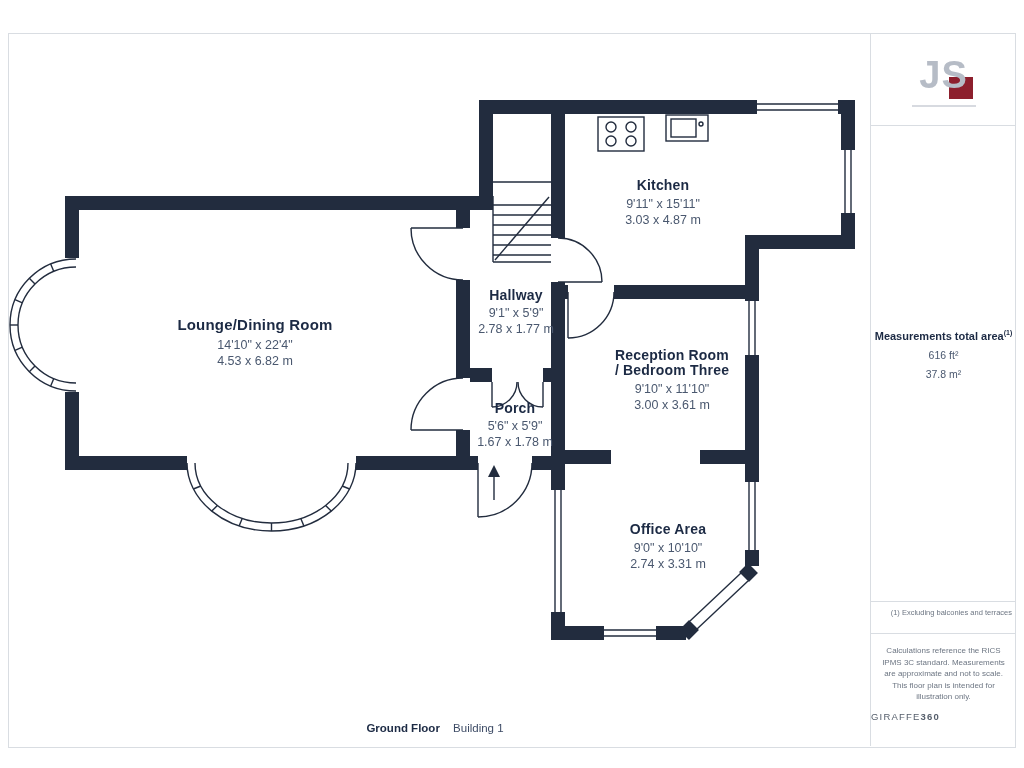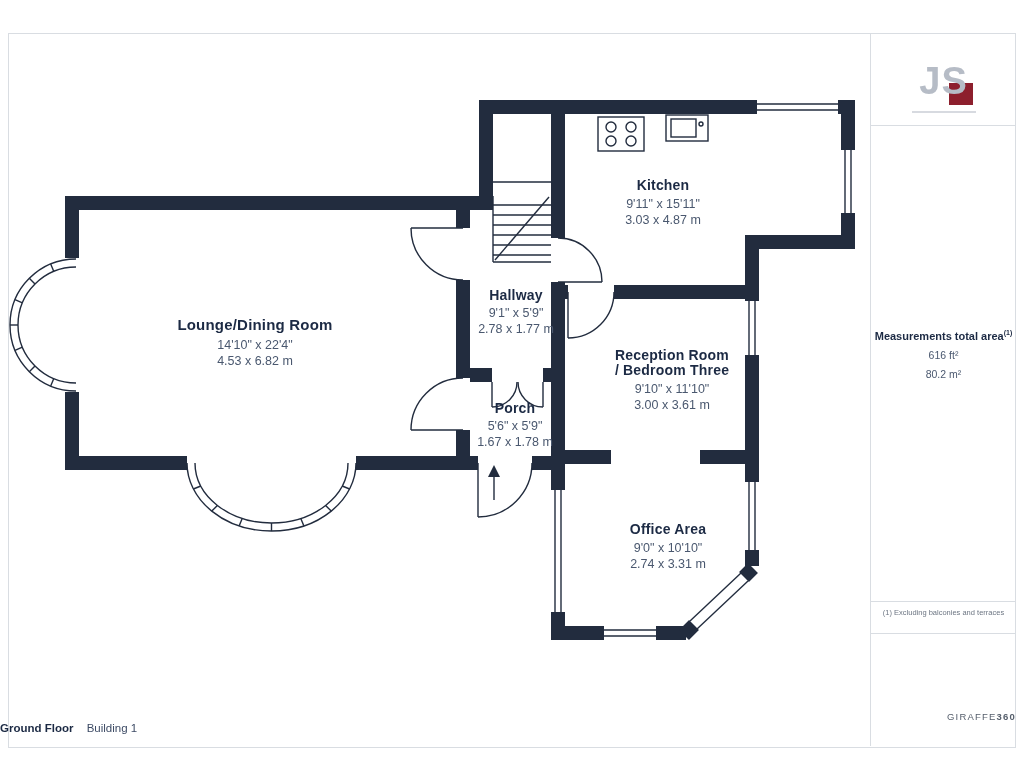--- a/index.html
+++ b/index.html
@@ -16,39 +16,39 @@
   .thin{stroke:var(--wall);stroke-width:1.4;fill:none;}
   .thin-fill{stroke:var(--wall);stroke-width:1.4;fill:#ffffff;}
   .stub{stroke:var(--wall);stroke-width:14;fill:none;}
   text{font-family:"Liberation Sans",sans-serif;}
   .room-name{font-size:14px;font-weight:700;fill:var(--room-label);text-anchor:middle;letter-spacing:.2px;}
   .room-name.lg{font-size:15px;}
   .room-dim{font-size:12.5px;fill:var(--dim);text-anchor:middle;}
   
   .sidebar{position:absolute;left:870px;top:33px;width:146px;height:713px;
            border-left:1px solid var(--border);box-sizing:border-box;}
-  .logo{position:relative;width:64px;height:62px;margin:20px auto 0;}
+  .logo{position:relative;width:64px;height:62px;margin:14px auto 0;}
   .logo-red{position:absolute;right:3px;bottom:10px;width:24px;height:22px;background:var(--logo-red);}
   .logo-text{position:absolute;left:0;top:0;right:0;bottom:6px;display:flex;align-items:center;justify-content:center;
              font-size:38px;font-weight:700;color:var(--logo-gray);letter-spacing:1px;}
   .logo-underline{position:absolute;left:0;right:0;bottom:2px;height:2px;background:var(--logo-gray);opacity:.55;}
   .sidebar-divider{position:absolute;left:0;right:0;height:1px;background:var(--border);}
   .area-block{position:absolute;top:296px;left:0;right:0;text-align:center;}
   .area-title{font-size:11px;font-weight:700;color:var(--room-label);}
   .area-title sup{font-size:7px;vertical-align:super;}
   .area-val{margin-top:7px;font-size:10.5px;color:var(--dim);}
-  .footnote{position:absolute;top:575px;left:4px;right:4px;text-align:center;
+  .footnote{position:absolute;top:575px;left:4px;right:4px;text-align:right;
             font-size:7.5px;color:var(--muted);}
   .disclaimer{position:absolute;top:612px;left:10px;right:10px;text-align:center;
               font-size:8px;line-height:1.45;color:var(--muted);}
-  .brand{position:absolute;bottom:24px;left:0;right:0;text-align:right;
+  .brand{position:absolute;bottom:24px;left:0;right:0;text-align:left;
          font-size:9.5px;letter-spacing:1.2px;color:#555e6b;}
   .brand b{font-weight:700;}
   
-  .plan-footer{position:absolute;left:0;top:722px;width:870px;font-size:11.5px;}
+  .plan-footer{position:absolute;left:0;top:722px;width:870px;text-align:center;font-size:11.5px;}
   .plan-footer .floor{font-weight:700;color:var(--room-label);}
   .plan-footer .building{margin-left:10px;color:var(--footer-text);}
 </style>
 </head>
 <body>
 
 <div class="canvas">
 
   <div class="page-border"></div>
 
@@ -221,26 +221,27 @@
       <span class="logo-text">JS</span>
       <span class="logo-underline"></span>
     </div>
     <div class="sidebar-divider" style="top:92px"></div>
 
     <div class="area-block">
       <div class="area-title">
         <span>Measurements total area</span><sup>(1)</sup>
       </div>
       <div class="area-val">616 ft²</div>
-      <div class="area-val">80.2 m²</div>
+      <div class="area-val">37.8 m²</div>
     </div>
 
     <div class="sidebar-divider" style="top:568px"></div>
     <div class="footnote">(1) Excluding balconies and terraces</div>
     <div class="sidebar-divider" style="top:600px"></div>
 
+    <div class="disclaimer">Calculations reference the RICS IPMS 3C standard. Measurements are approximate and not to scale. This floor plan is intended for illustration only.</div>
 
     <div class="brand">
       <span>GIRAFFE</span><b>360</b>
     </div>
   </aside>
 
 </div>
 
 </body></html>

